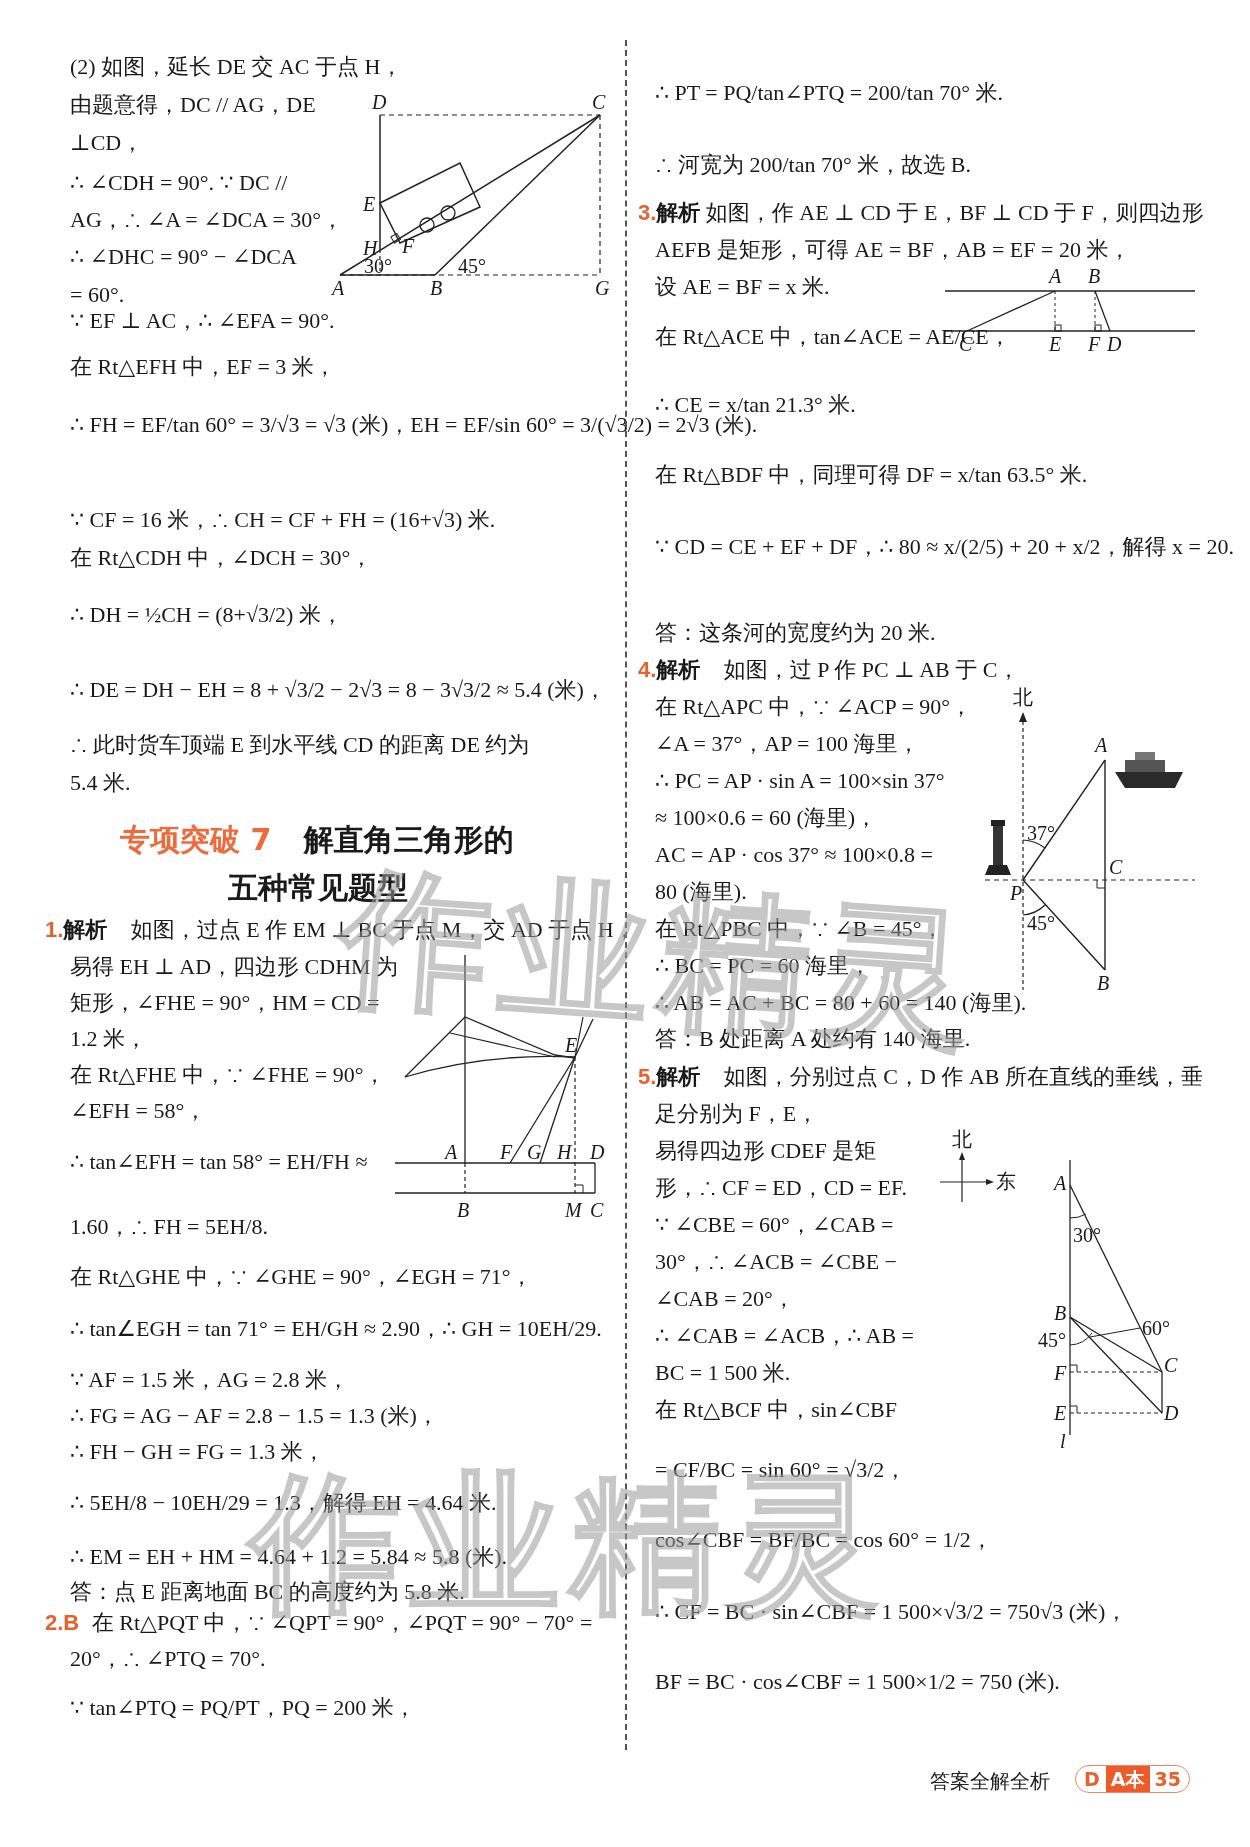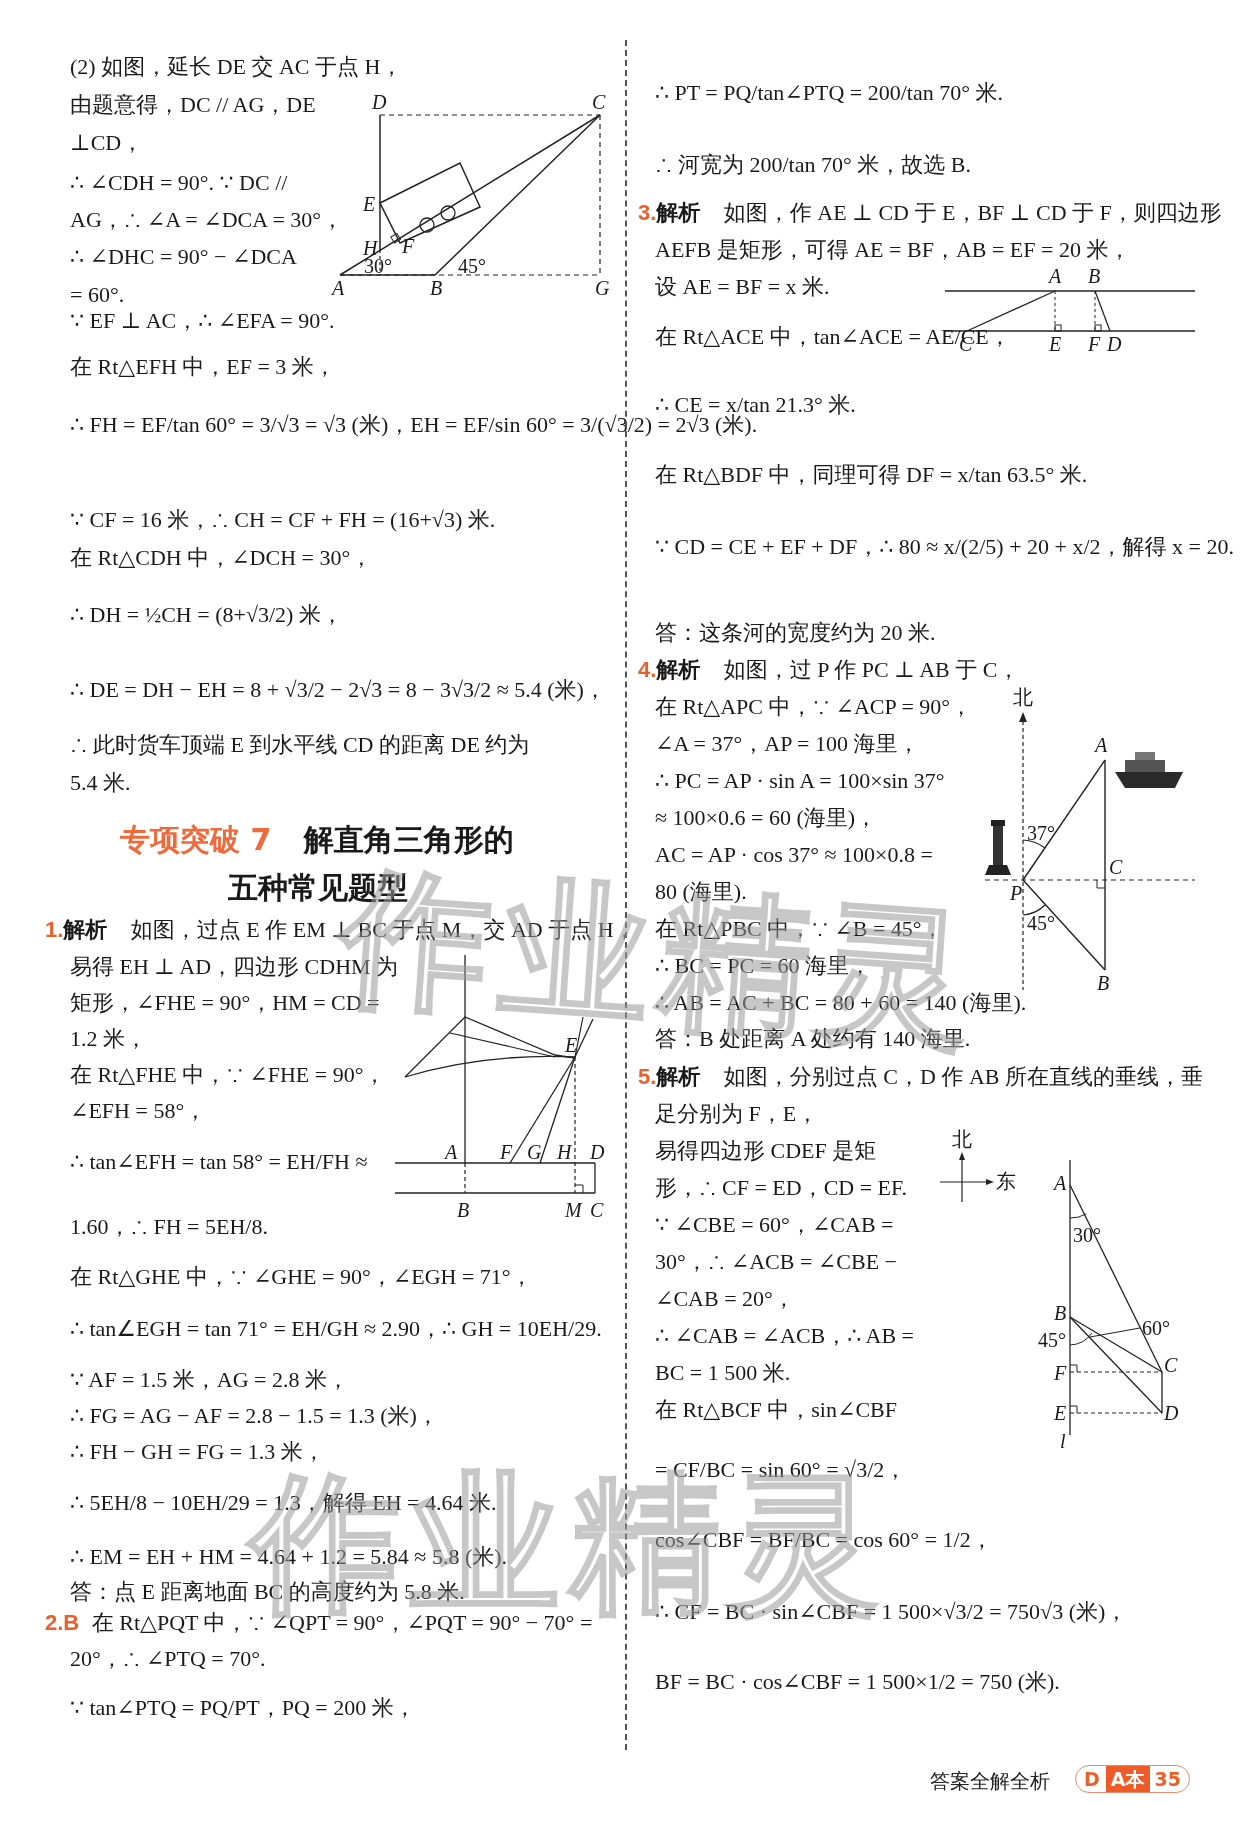--- a/index.html
+++ b/index.html
@@ -131,21 +131,21 @@
 </div>
 
 <div class="divider"></div>
 
 <div>
   <div class="line" style="left:655px;top:78px;">∴ PT = PQ/tan∠PTQ = 200/tan 70° 米.</div>
   <div class="line" style="left:655px;top:150px;">∴ 河宽为 200/tan 70° 米，故选 B.</div>
 
   <div class="line" style="left:638px;top:198px;">
     <span class="num">3.</span><span class="tag">解析</span>
-    <span style="margin-left:18px;">如图，作 AE ⊥ CD 于 E，BF ⊥ CD 于 F，则四边形</span>
+    <span style="">如图，作 AE ⊥ CD 于 E，BF ⊥ CD 于 F，则四边形</span>
   </div>
   <div class="line" style="left:655px;top:235px;">AEFB 是矩形，可得 AE = BF，AB = EF = 20 米，</div>
   <div class="line" style="left:655px;top:272px;">设 AE = BF = x 米.</div>
   <div class="line" style="left:655px;top:322px;">在 Rt△ACE 中，tan∠ACE = AE/CE，</div>
   <div class="line" style="left:655px;top:390px;">∴ CE = x/tan 21.3° 米.</div>
   <div class="line" style="left:655px;top:460px;">在 Rt△BDF 中，同理可得 DF = x/tan 63.5° 米.</div>
   <div class="line" style="left:655px;top:532px;">∵ CD = CE + EF + DF，∴ 80 ≈ x/(2/5) + 20 + x/2，解得 x = 20.</div>
   <div class="line" style="left:655px;top:618px;">答：这条河的宽度约为 20 米.</div>
 
   <svg class="fig" style="left:945px;top:265px;" width="265" height="80" viewBox="0 0 265 80">

